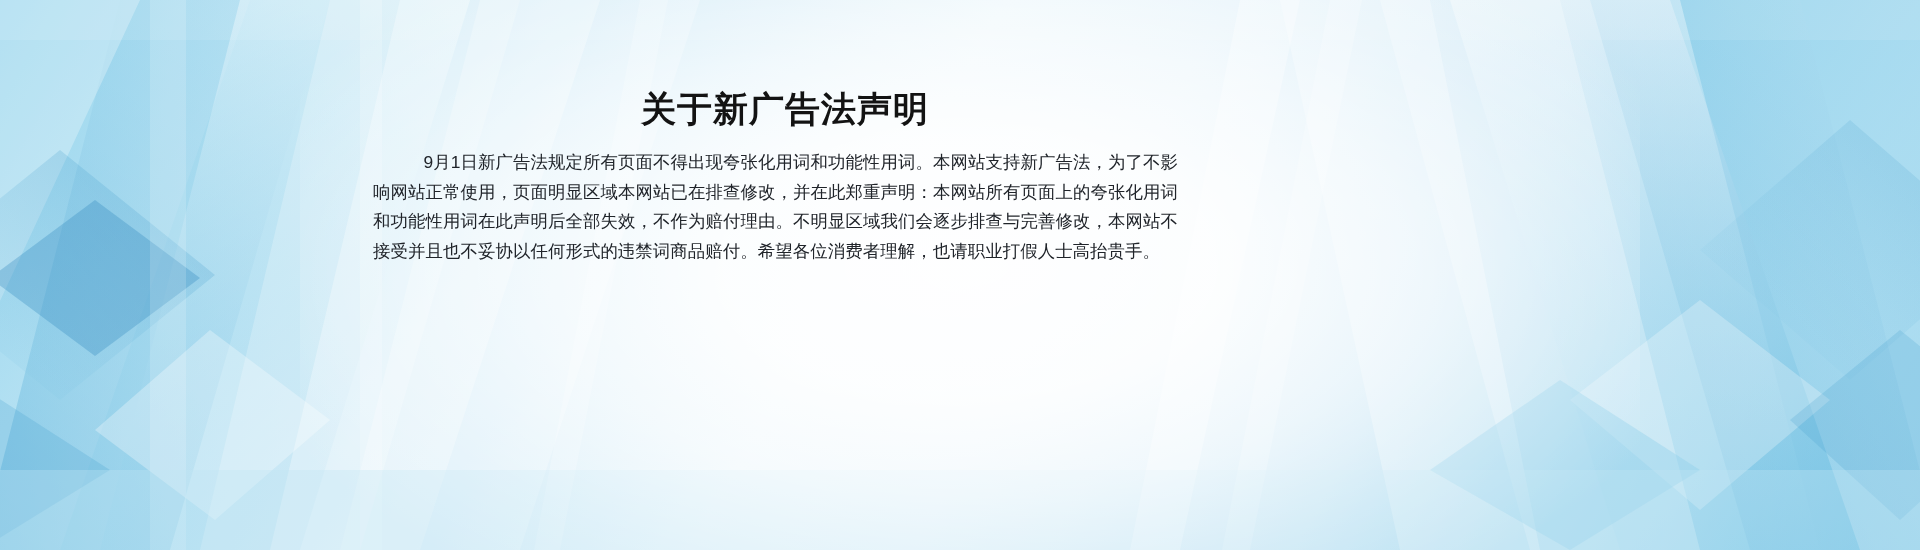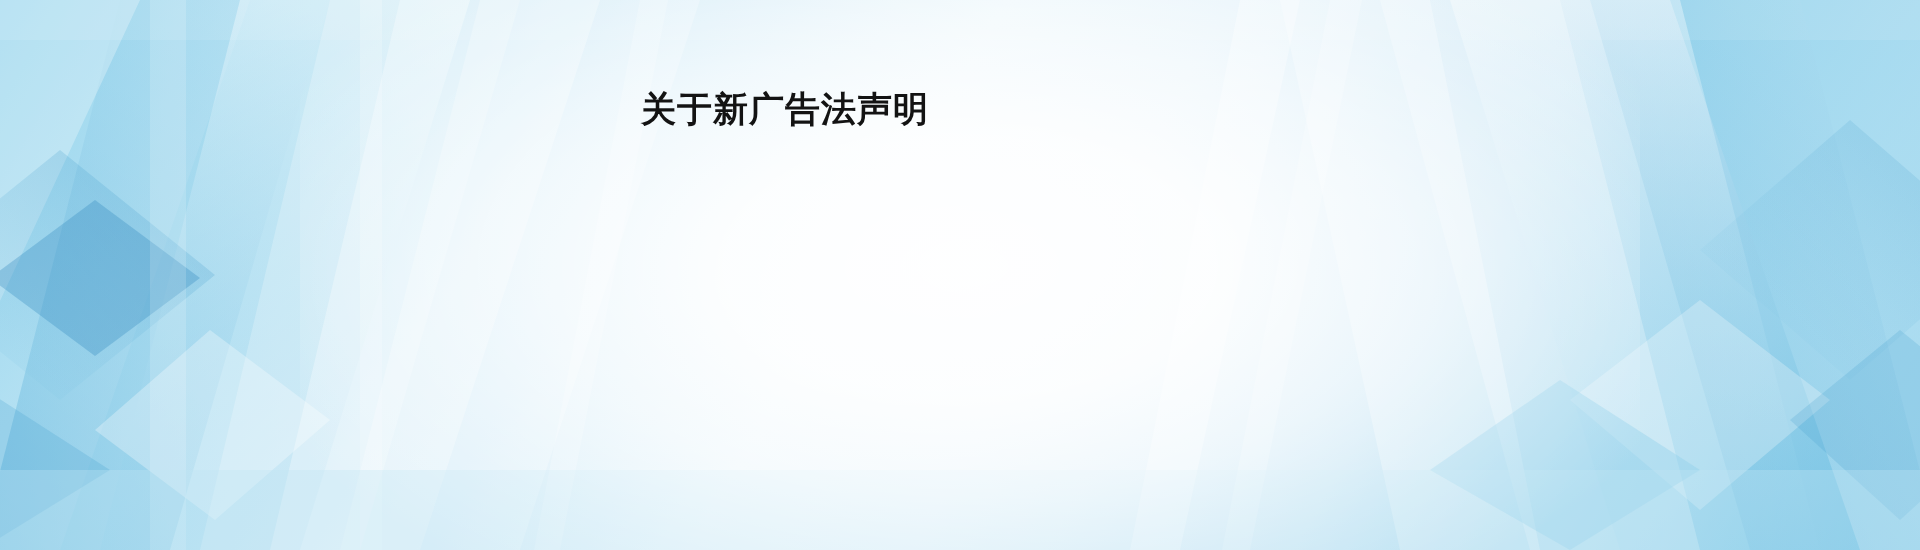--- a/index.html
+++ b/index.html
@@ -126,16 +126,17 @@
       <rect x="0" y="0" width="1920" height="40" fill="#ffffff" opacity="0.10"></rect>
     </svg>
   </div>
 
   <div class="glow"></div>
 
   <div class="content">
     <div class="title">关于新广告法声明</div>
 
     <div class="body-block">
+      <p class="para p1">9月1日新广告法规定所有页面不得出现夸张化用词和功能性用词。本网站支持新广告法，为了不影响网站正常使用，页面明显区域本网站已在排查修改，并在此郑重声明：本网站所有页面上的夸张化用词和功能性用词在此声明后全部失效，不作为赔付理由。不明显区域我们会逐步排查与完善修改，本网站不接受并且也不妥协以任何形式的违禁词商品赔付。希望各位消费者理解，也请职业打假人士高抬贵手。</p>
     </div>
   </div>
 
 </div>
 
 </body></html>

